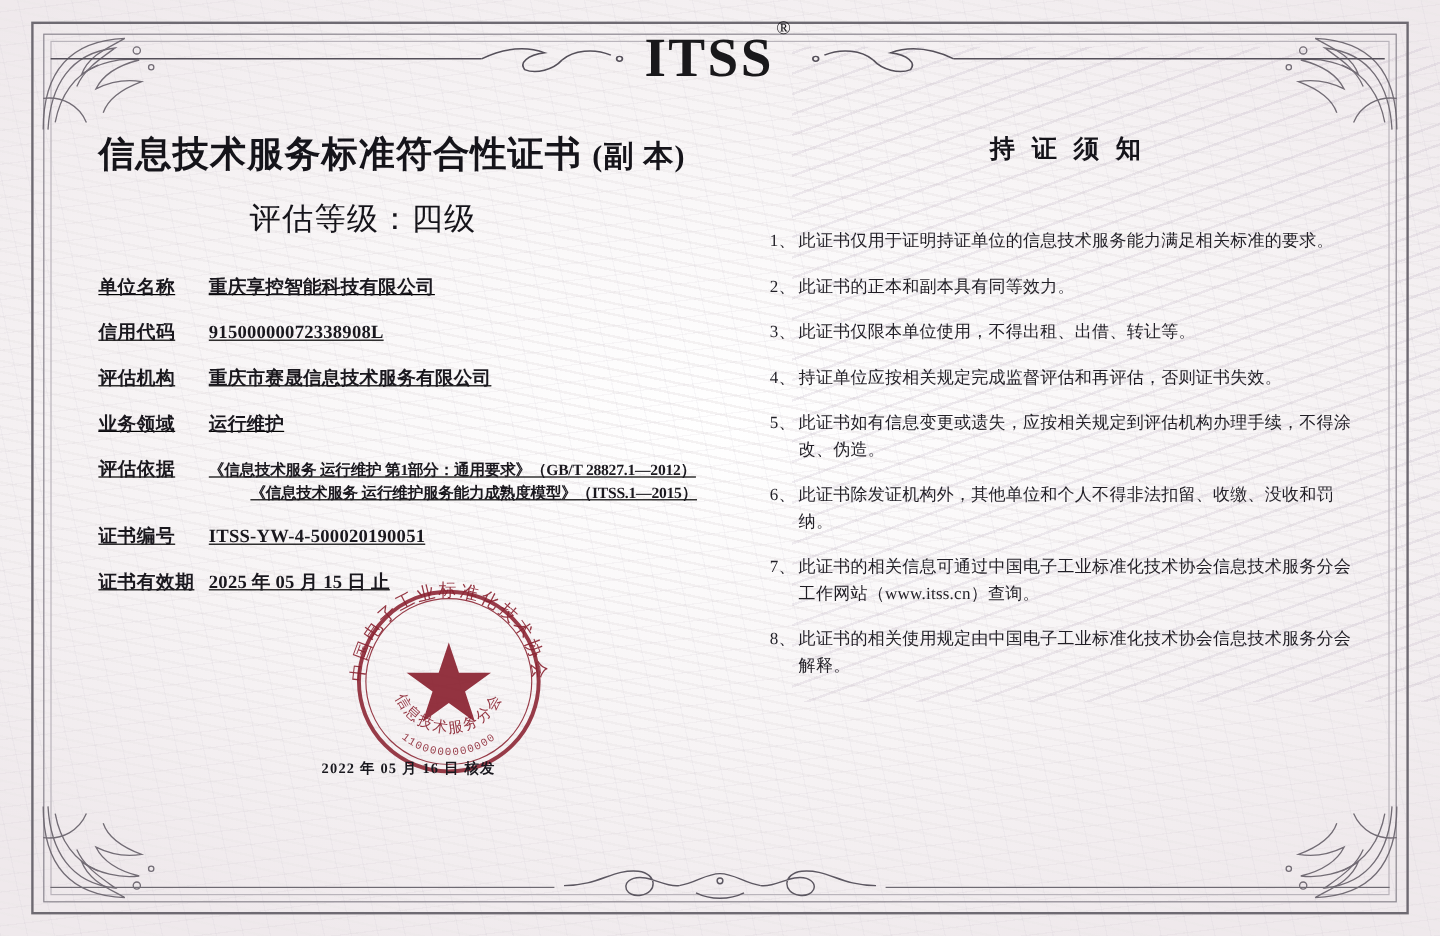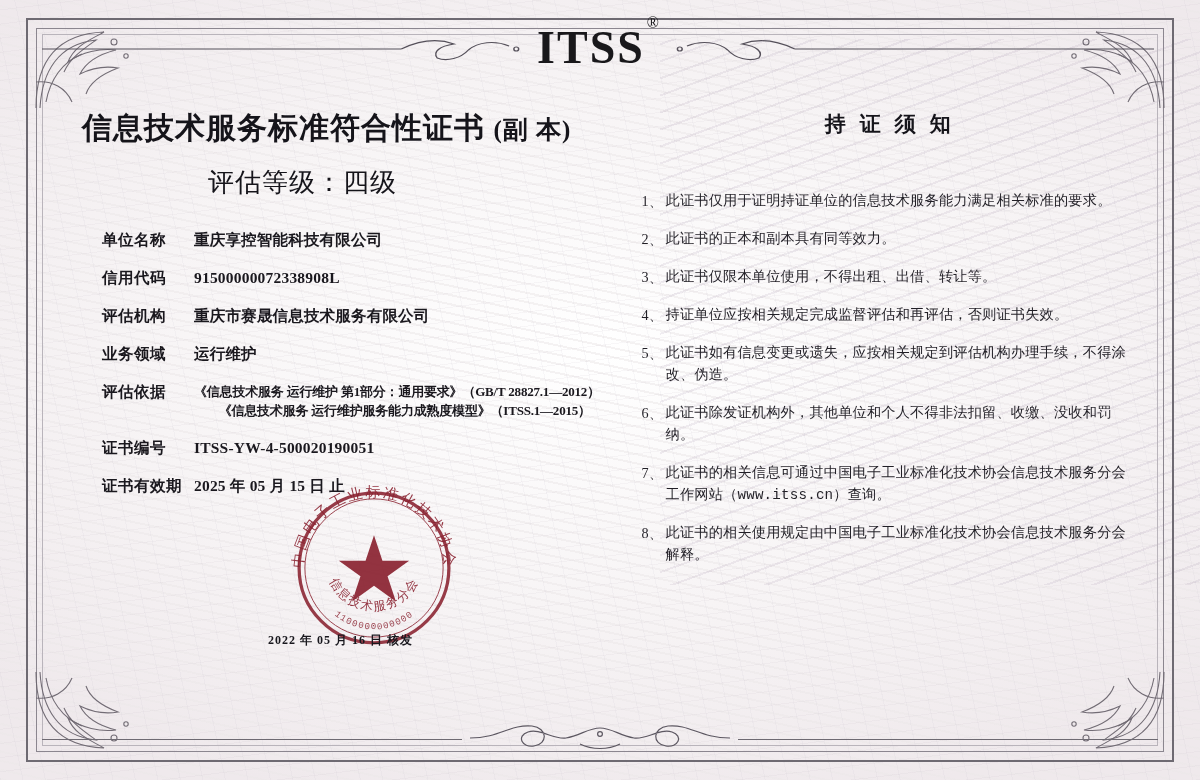--- a/index.html
+++ b/index.html
@@ -176,21 +176,21 @@
     margin-top: 16px;
     margin-left: 126px;
     font-size: 26px;
     font-weight: normal;
     color: #15141a;
     letter-spacing: 1px;
   }
 
   .fields {
     margin-top: 30px;
-    margin-left: 20px;
+    text-decoration: underline;
   }
   .field-row {
     display: flex;
     align-items: flex-start;
     margin-bottom: 17px;
     font-size: 15.5px;
     color: #1a181e;
     line-height: 1.35;
   }
   .field-label {
@@ -233,21 +233,20 @@
     line-height: 1.55;
     margin-bottom: 16px;
     letter-spacing: 0.2px;
   }
   .notice-num {
     flex: 0 0 auto;
     width: 24px;
   }
   .notice-text {
     flex: 1 1 auto;
-    font-family: Liberation Mono, monospace;
   }
 
   
   .seal {
     position: absolute;
     left: 278px;
     top: 472px;
     width: 192px;
     height: 192px;
     pointer-events: none;

